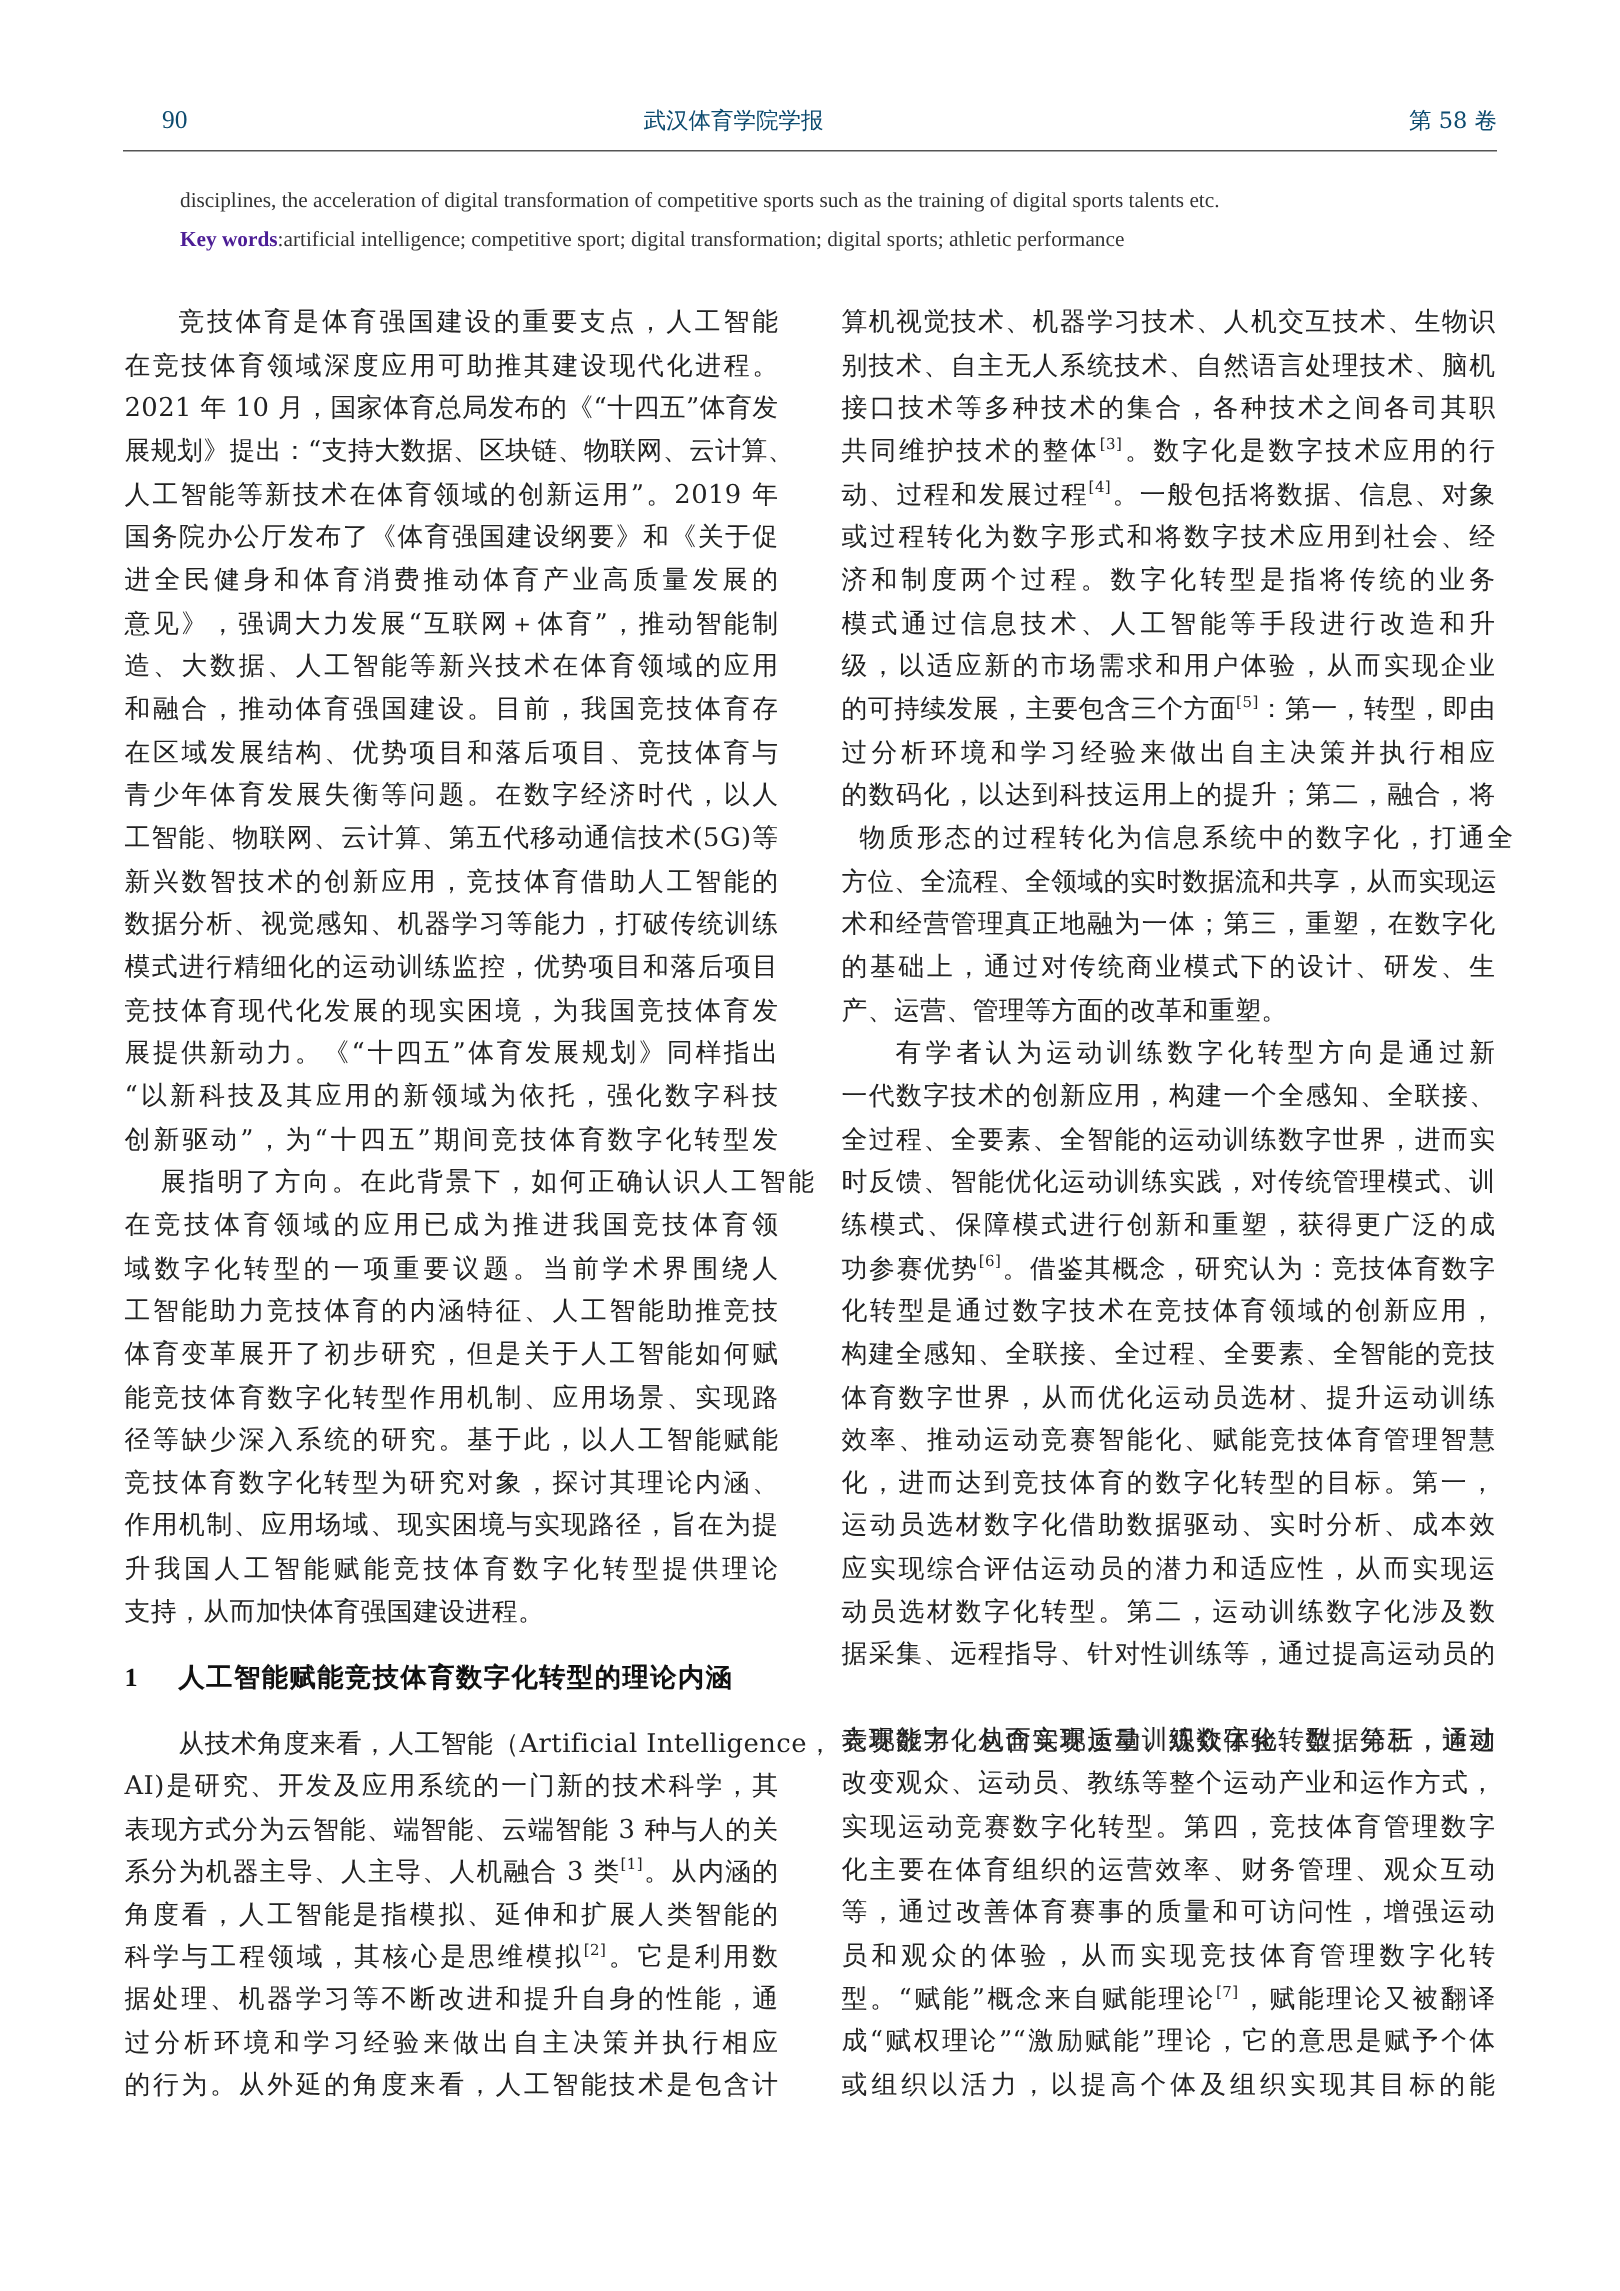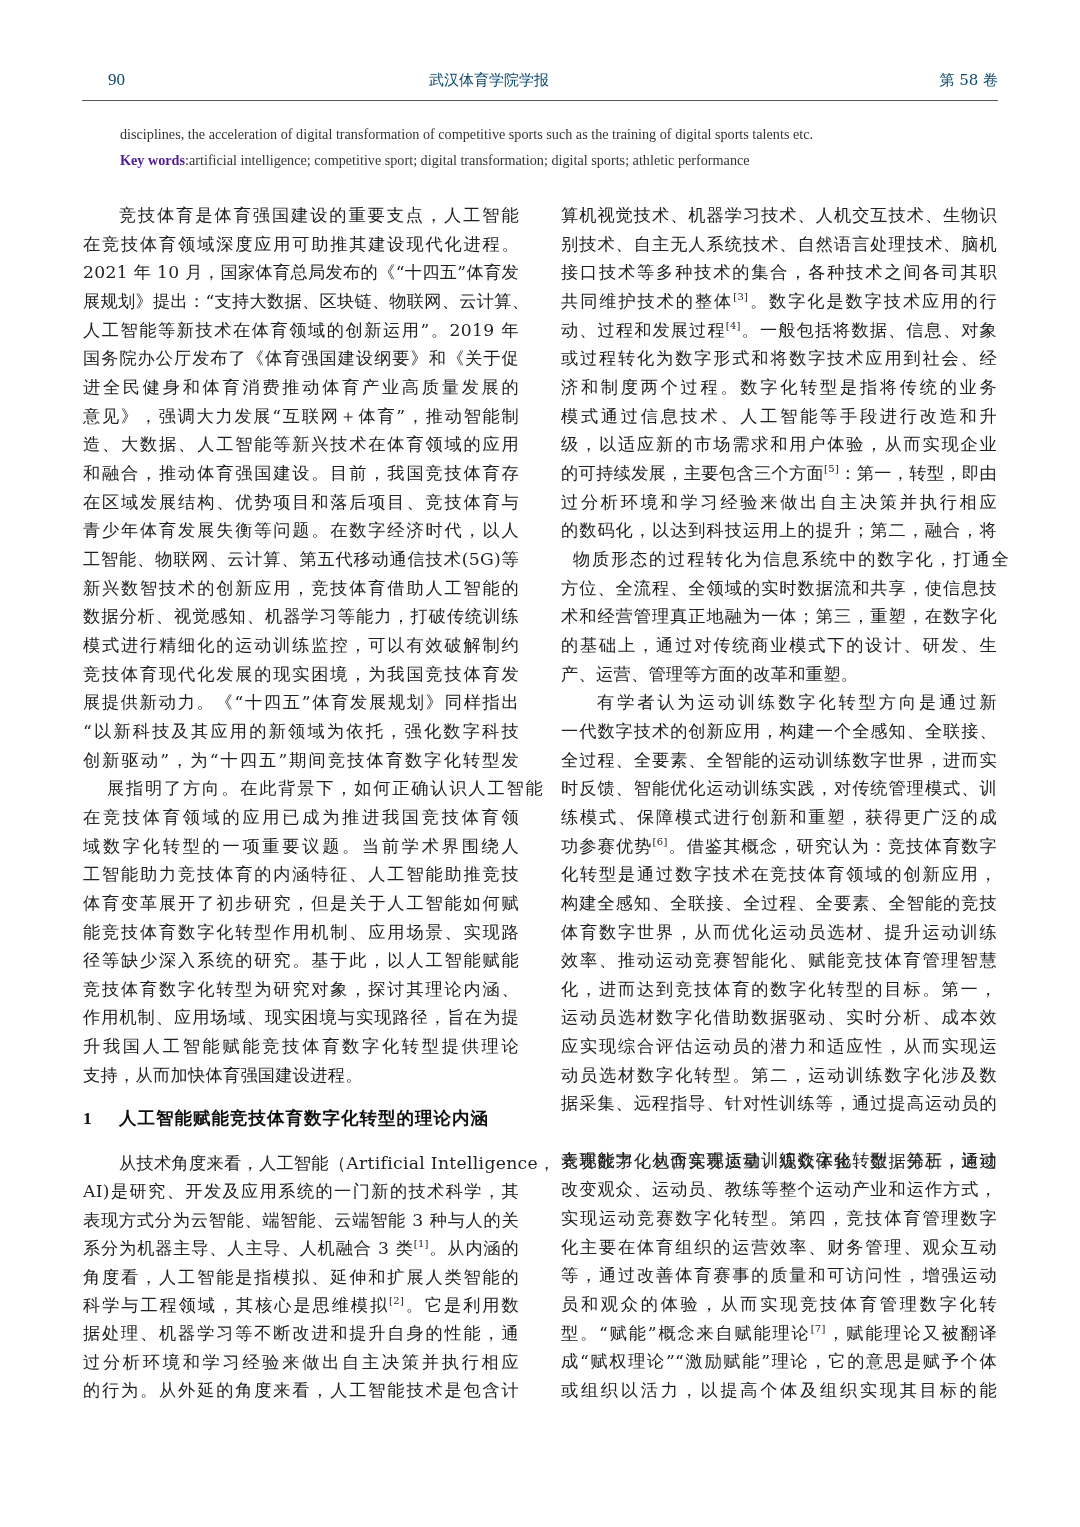--- a/index.html
+++ b/index.html
@@ -47,21 +47,21 @@
     <div class="ln" style="top: 345.3px;">国务院办公厅发布了《体育强国建设纲要》和《关于促</div>
     <div class="ln" style="top: 373.96px;">进全民健身和体育消费推动体育产业高质量发展的</div>
     <div class="ln" style="top: 402.62px;">意见》，强调大力发展“互联网＋体育”，推动智能制</div>
     <div class="ln" style="top: 431.28px;">造、大数据、人工智能等新兴技术在体育领域的应用</div>
     <div class="ln" style="top: 459.94px;">和融合，推动体育强国建设。目前，我国竞技体育存</div>
     <div class="ln" style="top: 488.6px;">在区域发展结构、优势项目和落后项目、竞技体育与</div>
     <div class="ln" style="top: 517.26px;">青少年体育发展失衡等问题。在数字经济时代，以人</div>
     <div class="ln" style="top: 545.92px;">工智能、物联网、云计算、第五代移动通信技术(5G)等</div>
     <div class="ln" style="top: 574.58px;">新兴数智技术的创新应用，竞技体育借助人工智能的</div>
     <div class="ln" style="top: 603.24px;">数据分析、视觉感知、机器学习等能力，打破传统训练</div>
-    <div class="ln" style="top: 631.9px;">模式进行精细化的运动训练监控，可以有效破解制约</div>
+    <div class="ln" style="top: 631.9px;">模式进行精细化的运动训练监控，优势项目和落后项目</div>
     <div class="ln" style="top: 660.56px;">竞技体育现代化发展的现实困境，为我国竞技体育发</div>
     <div class="ln" style="top: 689.22px;">展提供新动力。《“十四五”体育发展规划》同样指出</div>
     <div class="ln" style="top: 717.88px;">“以新科技及其应用的新领域为依托，强化数字科技</div>
     <div class="ln" style="top: 746.54px;">创新驱动”，为“十四五”期间竞技体育数字化转型发</div>
     <div class="ln" style="top: 775.2px; margin-left: 24px;">展指明了方向。在此背景下，如何正确认识人工智能</div>
     <div class="ln" style="top: 803.86px;">在竞技体育领域的应用已成为推进我国竞技体育领</div>
     <div class="ln" style="top: 832.52px;">域数字化转型的一项重要议题。当前学术界围绕人</div>
     <div class="ln" style="top: 861.18px;">工智能助力竞技体育的内涵特征、人工智能助推竞技</div>
     <div class="ln" style="top: 889.84px;">体育变革展开了初步研究，但是关于人工智能如何赋</div>
     <div class="ln" style="top: 918.5px;">能竞技体育数字化转型作用机制、应用场景、实现路</div>
@@ -88,21 +88,21 @@
     <div class="ln" style="top: 287.98px;"><span>共同维护技术的整体</span><sup>[3]</sup><span>。数字化是数字技术应用的行</span></div>
     <div class="ln" style="top: 316.64px;"><span>动、过程和发展过程</span><sup>[4]</sup><span>。一般包括将数据、信息、对象</span></div>
     <div class="ln" style="top: 345.3px;"><span>或过程转化为数字形式和将数字技术应用到社会、经</span></div>
     <div class="ln" style="top: 373.96px;"><span>济和制度两个过程。数字化转型是指将传统的业务</span></div>
     <div class="ln" style="top: 402.62px;"><span>模式通过信息技术、人工智能等手段进行改造和升</span></div>
     <div class="ln" style="top: 431.28px;"><span>级，以适应新的市场需求和用户体验，从而实现企业</span></div>
     <div class="ln" style="top: 459.94px;"><span>的可持续发展，主要包含三个方面</span><sup>[5]</sup><span>：第一，转型，即由</span></div>
     <div class="ln" style="top: 488.6px;"><span>过分析环境和学习经验来做出自主决策并执行相应</span></div>
     <div class="ln" style="top: 517.26px;"><span>的数码化，以达到科技运用上的提升；第二，融合，将</span></div>
     <div class="ln" style="top: 545.92px; margin-left: 12px;"><span>物质形态的过程转化为信息系统中的数字化，打通全</span></div>
-    <div class="ln" style="top: 574.58px;"><span>方位、全流程、全领域的实时数据流和共享，使信息技</span></div>
+    <div class="ln" style="top: 574.58px;"><span>方位、全流程、全领域的实时数据流和共享，从而实现运</span></div>
     <div class="ln" style="top: 603.24px;"><span>术和经营管理真正地融为一体；第三，重塑，在数字化</span></div>
     <div class="ln" style="top: 631.9px;"><span>的基础上，通过对传统商业模式下的设计、研发、生</span></div>
     <div class="ln last" style="top: 660.56px;"><span>产、运营、管理等方面的改革和重塑。</span></div>
     <div class="ln indent" style="top: 689.22px;"><span>有学者认为运动训练数字化转型方向是通过新</span></div>
     <div class="ln" style="top: 717.88px;"><span>一代数字技术的创新应用，构建一个全感知、全联接、</span></div>
     <div class="ln" style="top: 746.54px;"><span>全过程、全要素、全智能的运动训练数字世界，进而实</span></div>
     <div class="ln" style="top: 775.2px;"><span>时反馈、智能优化运动训练实践，对传统管理模式、训</span></div>
     <div class="ln" style="top: 803.86px;"><span>练模式、保障模式进行创新和重塑，获得更广泛的成</span></div>
     <div class="ln" style="top: 832.52px;"><span>功参赛优势</span><sup>[6]</sup><span>。借鉴其概念，研究认为：竞技体育数字</span></div>
     <div class="ln" style="top: 861.18px;"><span>化转型是通过数字技术在竞技体育领域的创新应用，</span></div>

